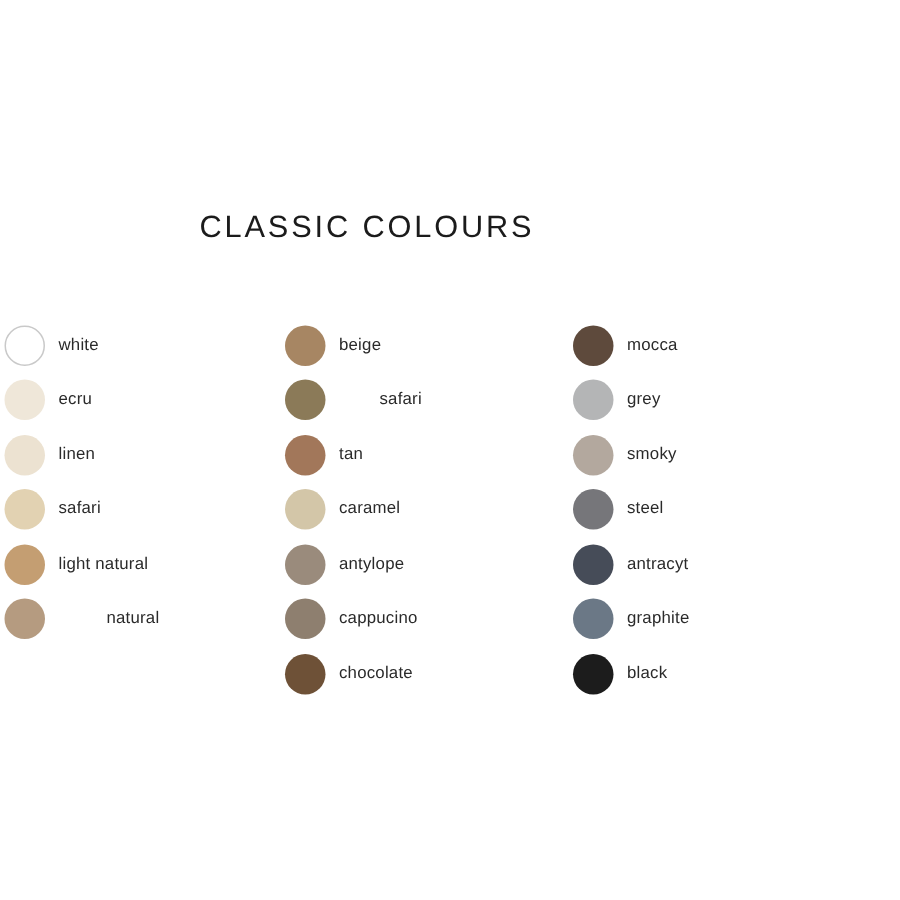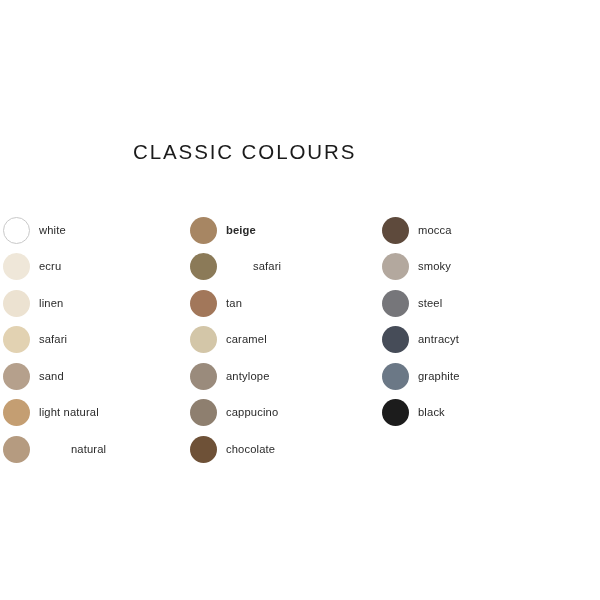--- a/index.html
+++ b/index.html
@@ -90,36 +90,32 @@
         </div>
         <div class="swatch-row">
           <span class="swatch-dot" style="background: rgb(236, 226, 209);"></span>
           <span class="swatch-label" style="color: rgb(42, 42, 42);">linen</span>
         </div>
         <div class="swatch-row">
           <span class="swatch-dot" style="background: rgb(226, 210, 178);"></span>
           <span class="swatch-label" style="color: rgb(42, 42, 42);">safari</span>
         </div>
         <div class="swatch-row">
-          <span class="swatch-dot" style="background: rgb(181, 160, 140);"></span>
-          <span class="swatch-label" style="color: rgb(42, 42, 42);">sand</span>
-        </div>
-        <div class="swatch-row">
           <span class="swatch-dot" style="background: rgb(196, 158, 114);"></span>
           <span class="swatch-label" style="color: rgb(42, 42, 42);">light natural</span>
         </div>
         <div class="swatch-row">
           <span class="swatch-dot" style="background: rgb(181, 155, 128);"></span>
           <span class="swatch-label" style="color: rgb(42, 42, 42); padding-left: 32px;">natural</span>
         </div>
       </div>
       <div class="swatch-column col-1">
         <div class="swatch-row">
           <span class="swatch-dot" style="background: rgb(167, 134, 99);"></span>
-          <span class="swatch-label" style="color: rgb(42, 42, 42); font-weight: bold;">beige</span>
+          <span class="swatch-label" style="color: rgb(42, 42, 42);">beige</span>
         </div>
         <div class="swatch-row">
           <span class="swatch-dot" style="background: rgb(139, 122, 88);"></span>
           <span class="swatch-label" style="color: rgb(42, 42, 42); margin-left: 36px;">safari</span>
         </div>
         <div class="swatch-row">
           <span class="swatch-dot" style="background: rgb(162, 119, 90);"></span>
           <span class="swatch-label" style="color: rgb(42, 42, 42);">tan</span>
         </div>
         <div class="swatch-row">
@@ -138,20 +134,24 @@
           <span class="swatch-dot" style="background: rgb(110, 81, 55);"></span>
           <span class="swatch-label" style="color: rgb(42, 42, 42);">chocolate</span>
         </div>
       </div>
       <div class="swatch-column col-2">
         <div class="swatch-row">
           <span class="swatch-dot" style="background: rgb(94, 74, 60);"></span>
           <span class="swatch-label" style="color: rgb(42, 42, 42);">mocca</span>
         </div>
         <div class="swatch-row">
+          <span class="swatch-dot" style="background: rgb(180, 181, 182);"></span>
+          <span class="swatch-label" style="color: rgb(42, 42, 42);">grey</span>
+        </div>
+        <div class="swatch-row">
           <span class="swatch-dot" style="background: rgb(179, 168, 158);"></span>
           <span class="swatch-label" style="color: rgb(42, 42, 42);">smoky</span>
         </div>
         <div class="swatch-row">
           <span class="swatch-dot" style="background: rgb(118, 118, 122);"></span>
           <span class="swatch-label" style="color: rgb(42, 42, 42);">steel</span>
         </div>
         <div class="swatch-row">
           <span class="swatch-dot" style="background: rgb(70, 76, 88);"></span>
           <span class="swatch-label" style="color: rgb(42, 42, 42);">antracyt</span>

